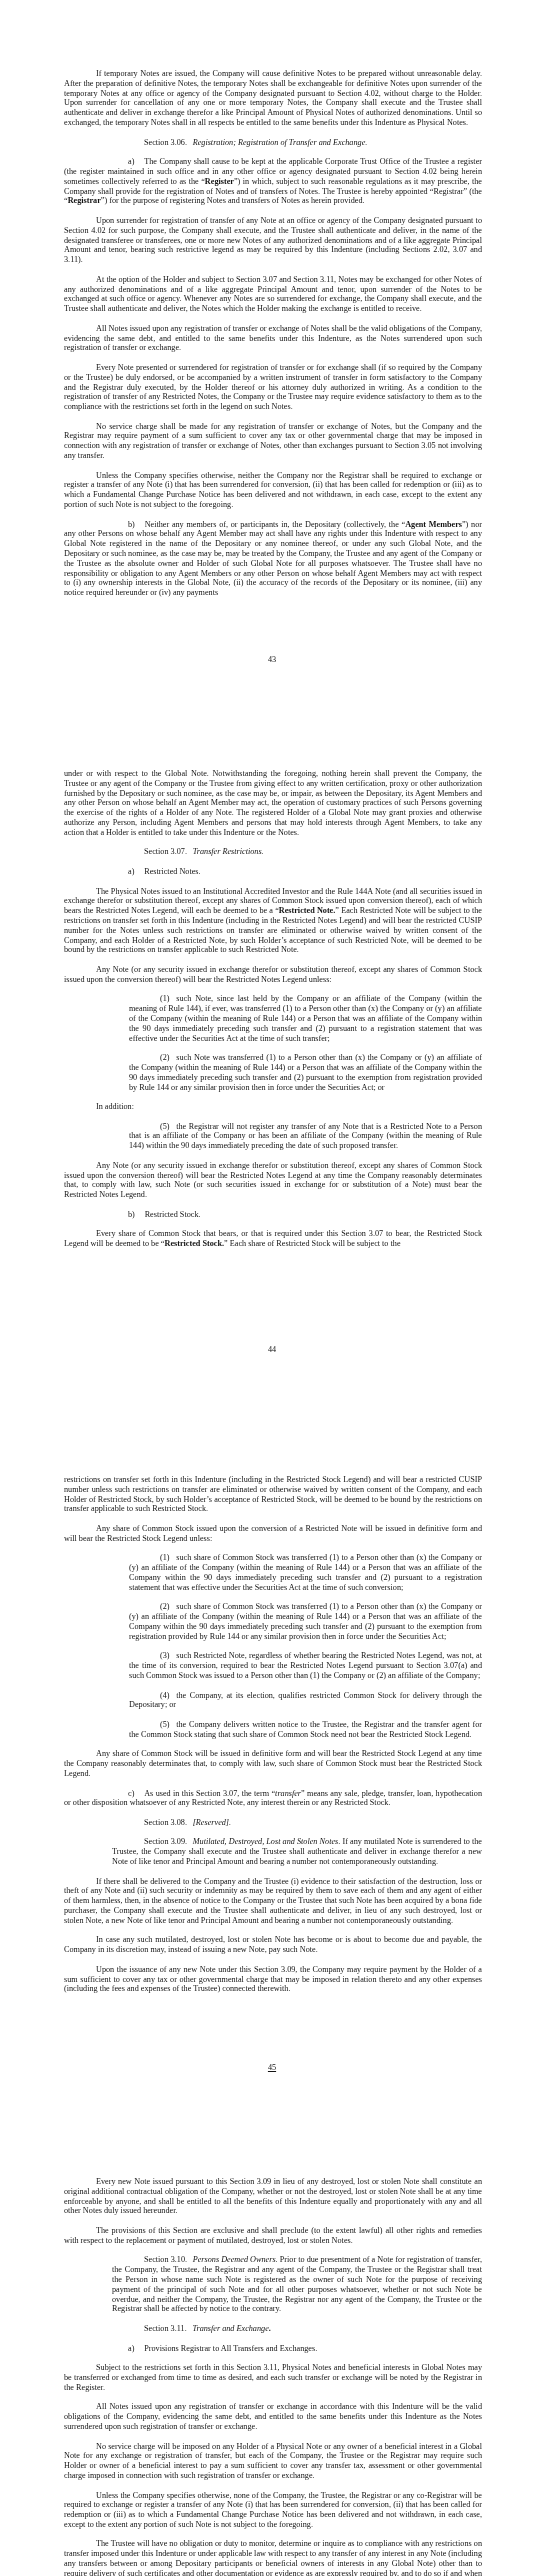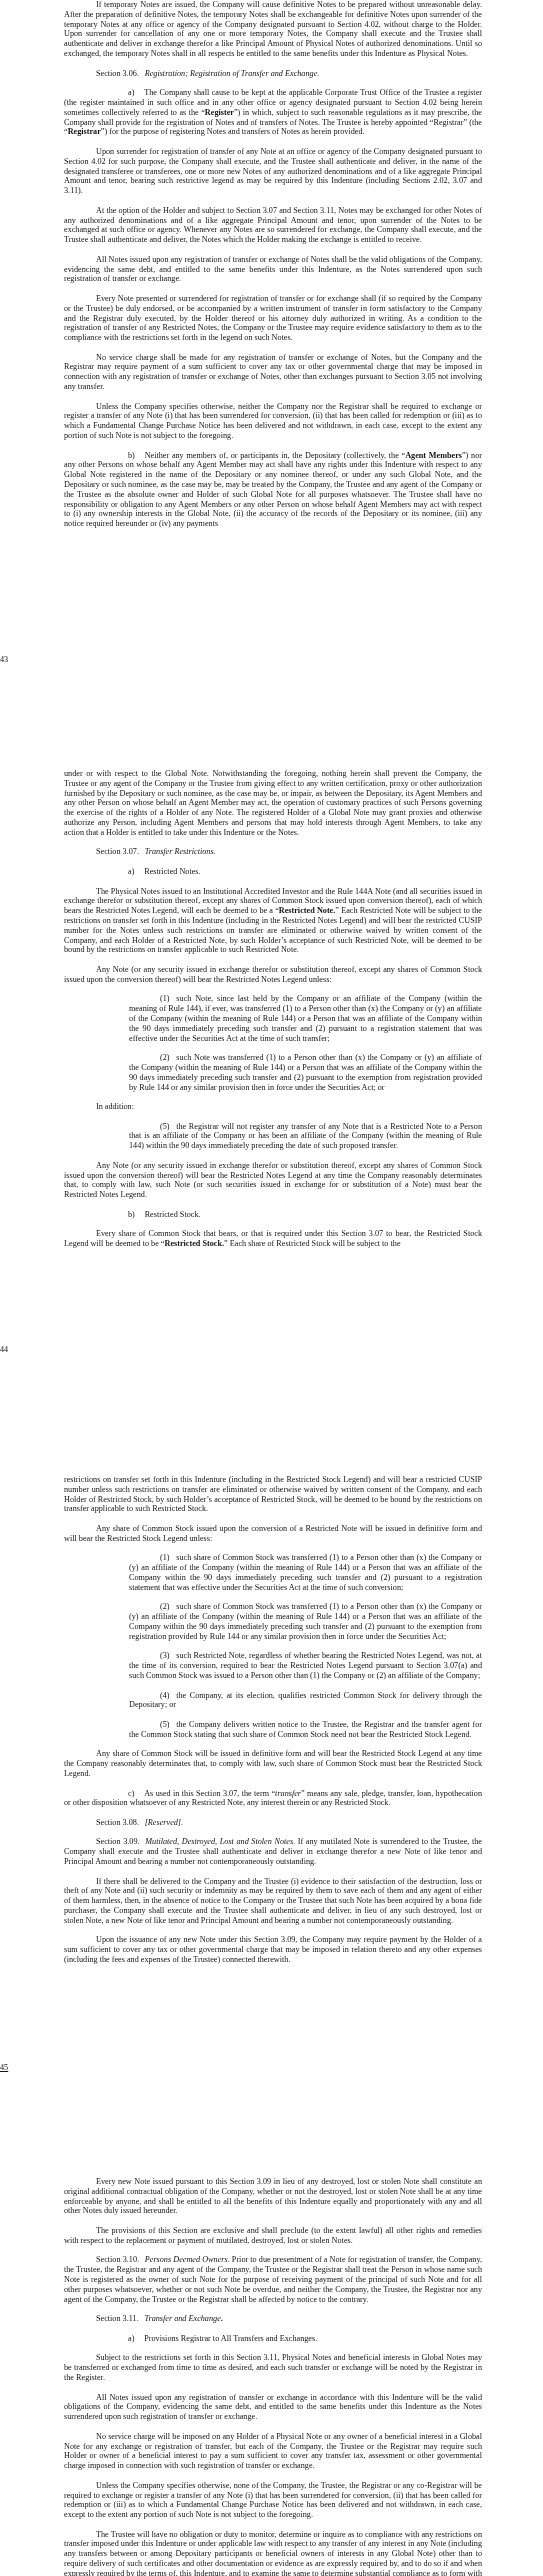--- a/index.html
+++ b/index.html
@@ -17,37 +17,38 @@
   .page{position:relative;}
   #pg0{height:769px;}
   #pg1{height:706px;}
   #pg2{height:702px;}
   #pg3{height:636px;}
   .body{
     margin-left:64px;
     width:418px;
     text-align:justify;
   }
-  #pg0 .body{}
+  #pg0 .body{padding-top:69px;}
   .blk{margin:9.8px 0 0 0;padding:0;}
   .body .blk:first-child{margin-top:0;}
   .para{text-indent:32px;}
   .para-noindent{text-indent:0;}
-  .heading{text-indent:32px;}
+  .heading{text-indent:32px;margin-left:48px;}
   .alpha{text-indent:64px;}
   .num{margin-left:65px;width:353px;text-indent:31px;}
   .heading .lbl{margin-right:5.7px;}
   .alpha .lbl{margin-right:9.8px;}
   .num .lbl{margin-right:6.7px;}
   .b{font-weight:bold;}
   .i{font-style:italic;}
   .pagenum{
     position:absolute;
     left:0;
     width:100%;
+    text-align:center;
   }
   #pn0{top:655px;}
   #pn1{top:576px;}
   #pn2{top:588px;text-decoration:underline;}
 </style>
 </head>
 <body>
 
 <div class="doc">
   <section class="page" id="pg0">
@@ -89,20 +90,21 @@
         <p class="blk num"><span class="lbl">(1)</span><span>such share of Common Stock was transferred (1) to a Person other than (x) the Company or (y) an affiliate of the Company (within the meaning of Rule 144) or a Person that was an affiliate of the Company within the 90 days immediately preceding such transfer and (2) pursuant to a registration statement that was effective under the Securities Act at the time of such conversion;</span></p>
         <p class="blk num"><span class="lbl">(2)</span><span>such share of Common Stock was transferred (1) to a Person other than (x) the Company or (y) an affiliate of the Company (within the meaning of Rule 144) or a Person that was an affiliate of the Company within the 90 days immediately preceding such transfer and (2) pursuant to the exemption from registration provided by Rule 144 or any similar provision then in force under the Securities Act;</span></p>
         <p class="blk num"><span class="lbl">(3)</span><span>such Restricted Note, regardless of whether bearing the Restricted Notes Legend, was not, at the time of its conversion, required to bear the Restricted Notes Legend pursuant to Section 3.07(a) and such Common Stock was issued to a Person other than (1) the Company or (2) an affiliate of the Company;</span></p>
         <p class="blk num"><span class="lbl">(4)</span><span>the Company, at its election, qualifies restricted Common Stock for delivery through the Depositary; or</span></p>
         <p class="blk num"><span class="lbl">(5)</span><span>the Company delivers written notice to the Trustee, the Registrar and the transfer agent for the Common Stock stating that such share of Common Stock need not bear the Restricted Stock Legend.</span></p>
         <p class="blk para"><span>Any share of Common Stock will be issued in definitive form and will bear the Restricted Stock Legend at any time the Company reasonably determinates that, to comply with law, such share of Common Stock must bear the Restricted Stock Legend.</span></p>
         <p class="blk alpha"><span class="lbl">c)</span><span>As used in this Section 3.07, the term “</span><span class="i">transfer</span><span>” means any sale, pledge, transfer, loan, hypothecation or other disposition whatsoever of any Restricted Note, any interest therein or any Restricted Stock.</span></p>
         <p class="blk heading"><span class="lbl">Section 3.08.</span><span class="i">[Reserved].</span></p>
         <p class="blk heading"><span class="lbl">Section 3.09.</span><span class="i">Mutilated, Destroyed, Lost and Stolen Notes</span><span>. If any mutilated Note is surrendered to the Trustee, the Company shall execute and the Trustee shall authenticate and deliver in exchange therefor a new Note of like tenor and Principal Amount and bearing a number not contemporaneously outstanding.</span></p>
         <p class="blk para"><span>If there shall be delivered to the Company and the Trustee (i) evidence to their satisfaction of the destruction, loss or theft of any Note and (ii) such security or indemnity as may be required by them to save each of them and any agent of either of them harmless, then, in the absence of notice to the Company or the Trustee that such Note has been acquired by a bona fide purchaser, the Company shall execute and the Trustee shall authenticate and deliver, in lieu of any such destroyed, lost or stolen Note, a new Note of like tenor and Principal Amount and bearing a number not contemporaneously outstanding.</span></p>
+        <p class="blk para"><span>In case any such mutilated, destroyed, lost or stolen Note has become or is about to become due and payable, the Company in its discretion may, instead of issuing a new Note, pay such Note.</span></p>
         <p class="blk para"><span>Upon the issuance of any new Note under this Section 3.09, the Company may require payment by the Holder of a sum sufficient to cover any tax or other governmental charge that may be imposed in relation thereto and any other expenses (including the fees and expenses of the Trustee) connected therewith.</span></p>
       </div>
     <div class="pagenum" id="pn2">45</div>
   </section>
   <section class="page" id="pg3">
     <div class="body">
         <p class="blk para"><span>Every new Note issued pursuant to this Section 3.09 in lieu of any destroyed, lost or stolen Note shall constitute an original additional contractual obligation of the Company, whether or not the destroyed, lost or stolen Note shall be at any time enforceable by anyone, and shall be entitled to all the benefits of this Indenture equally and proportionately with any and all other Notes duly issued hereunder.</span></p>
         <p class="blk para"><span>The provisions of this Section are exclusive and shall preclude (to the extent lawful) all other rights and remedies with respect to the replacement or payment of mutilated, destroyed, lost or stolen Notes.</span></p>
         <p class="blk heading"><span class="lbl">Section 3.10.</span><span class="i">Persons Deemed Owners</span><span>. Prior to due presentment of a Note for registration of transfer, the Company, the Trustee, the Registrar and any agent of the Company, the Trustee or the Registrar shall treat the Person in whose name such Note is registered as the owner of such Note for the purpose of receiving payment of the principal of such Note and for all other purposes whatsoever, whether or not such Note be overdue, and neither the Company, the Trustee, the Registrar nor any agent of the Company, the Trustee or the Registrar shall be affected by notice to the contrary.</span></p>
         <p class="blk heading"><span class="lbl">Section 3.11.</span><span class="i">Transfer and Exchange</span><span class="b">.</span></p>

